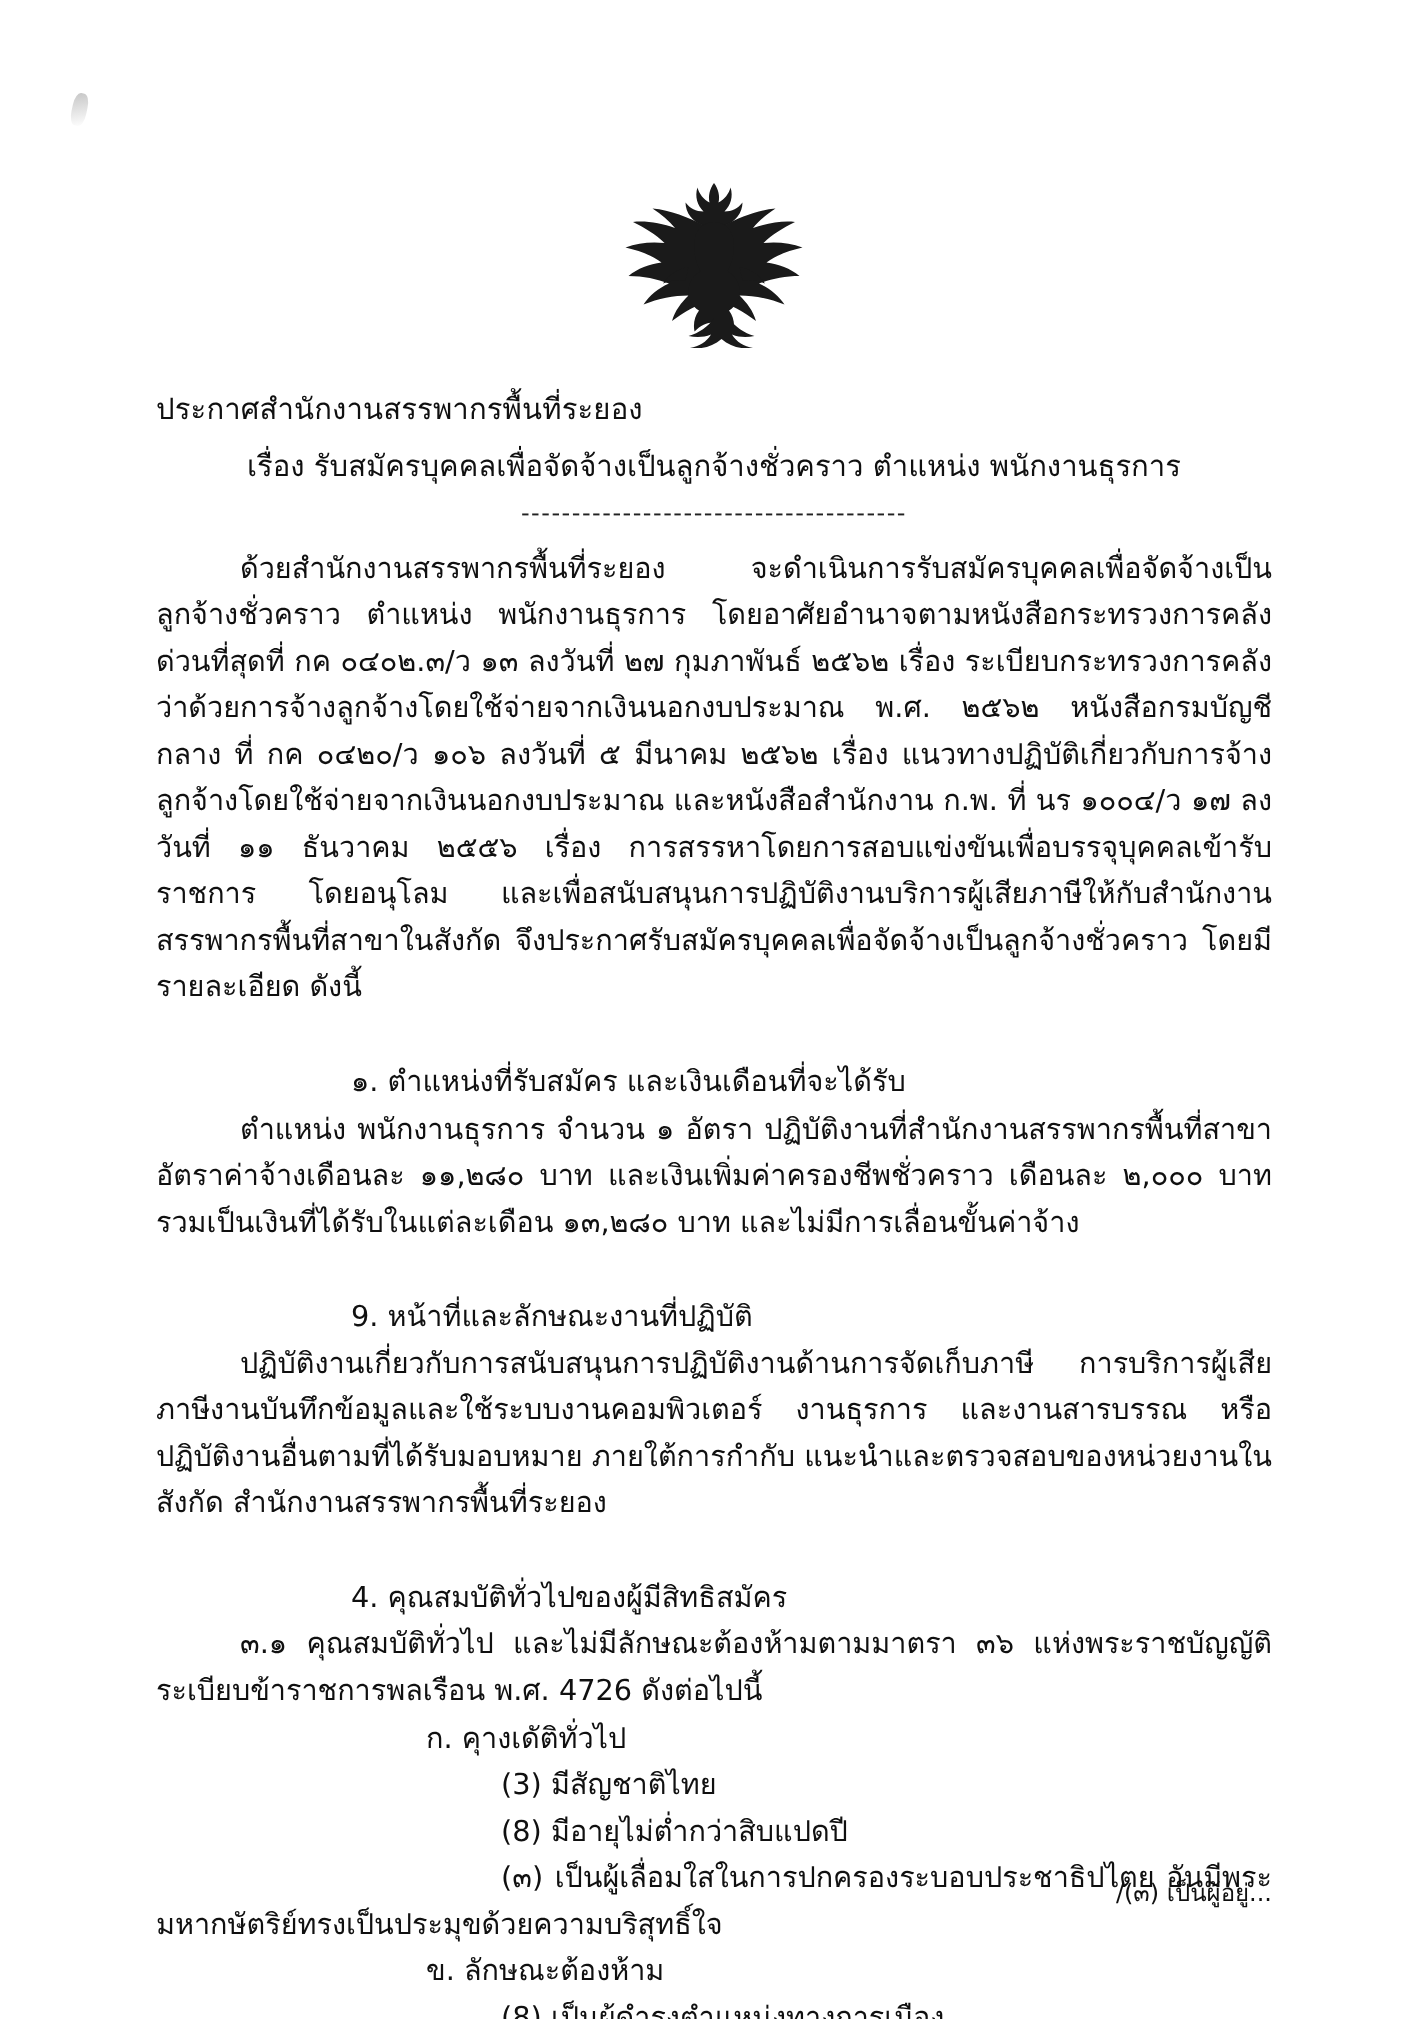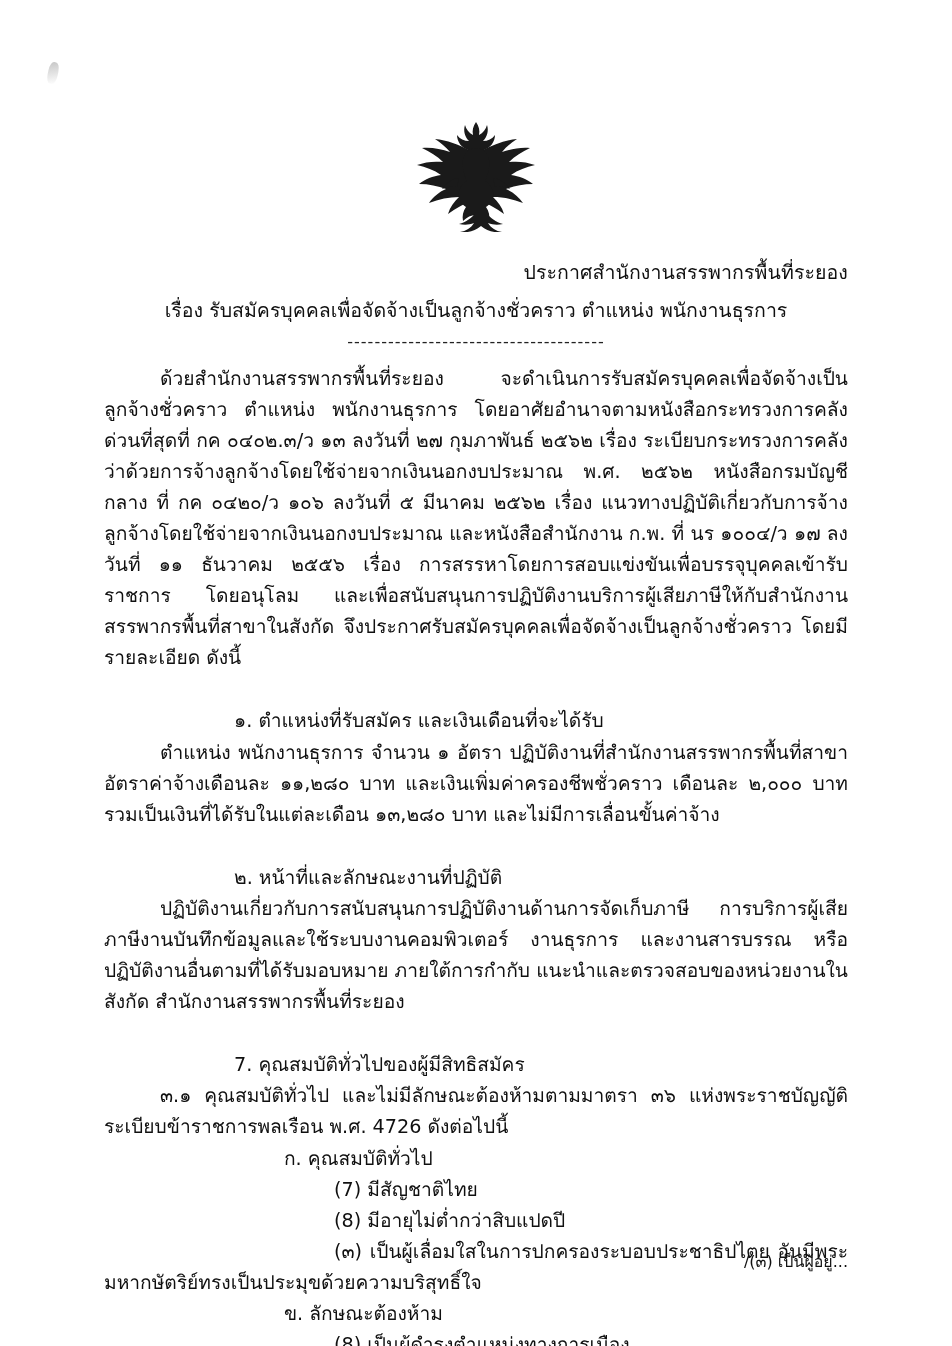--- a/index.html
+++ b/index.html
@@ -31,21 +31,21 @@
     height: 130px;
     margin-top: 18px;
   }
   .emblem {
     width: 150px;
     height: 118px;
   }
 
   
   .doc-title {
-    text-align: right;
+    text-align: left;
     font-size: 19.5px;
     line-height: 1.5;
     margin-top: 14px;
     letter-spacing: 0.1px;
   }
   .doc-subtitle {
     text-align: center;
     font-size: 19.5px;
     line-height: 1.5;
     margin-top: 9px;
@@ -143,29 +143,29 @@
 
   <div class="body-block">
 
     <p class="para indent">ด้วยสำนักงานสรรพากรพื้นที่ระยอง จะดำเนินการรับสมัครบุคคลเพื่อจัดจ้างเป็นลูกจ้างชั่วคราว ตำแหน่ง พนักงานธุรการ  โดยอาศัยอำนาจตามหนังสือกระทรวงการคลัง ด่วนที่สุดที่ กค ๐๔๐๒.๓/ว ๑๓ ลงวันที่ ๒๗ กุมภาพันธ์ ๒๕๖๒ เรื่อง ระเบียบกระทรวงการคลังว่าด้วยการจ้างลูกจ้างโดยใช้จ่ายจากเงินนอกงบประมาณ พ.ศ. ๒๕๖๒  หนังสือกรมบัญชีกลาง ที่ กค ๐๔๒๐/ว ๑๐๖ ลงวันที่ ๕ มีนาคม ๒๕๖๒ เรื่อง แนวทางปฏิบัติเกี่ยวกับการจ้างลูกจ้างโดยใช้จ่ายจากเงินนอกงบประมาณ และหนังสือสำนักงาน ก.พ. ที่ นร ๑๐๐๔/ว ๑๗ ลงวันที่ ๑๑ ธันวาคม ๒๕๕๖ เรื่อง การสรรหาโดยการสอบแข่งขันเพื่อบรรจุบุคคลเข้ารับราชการ โดยอนุโลม และเพื่อสนับสนุนการปฏิบัติงานบริการผู้เสียภาษีให้กับสำนักงานสรรพากรพื้นที่สาขาในสังกัด จึงประกาศรับสมัครบุคคลเพื่อจัดจ้างเป็นลูกจ้างชั่วคราว  โดยมีรายละเอียด ดังนี้</p>
 
     <div class="spacer-sm"></div>
     <p class="para section-head">๑. ตำแหน่งที่รับสมัคร และเงินเดือนที่จะได้รับ</p>
     <p class="para indent">ตำแหน่ง พนักงานธุรการ   จำนวน ๑   อัตรา ปฏิบัติงานที่สำนักงานสรรพากรพื้นที่สาขาอัตราค่าจ้างเดือนละ  ๑๑,๒๘๐ บาท และเงินเพิ่มค่าครองชีพชั่วคราว  เดือนละ  ๒,๐๐๐ บาท รวมเป็นเงินที่ได้รับในแต่ละเดือน  ๑๓,๒๘๐ บาท  และไม่มีการเลื่อนขั้นค่าจ้าง</p>
 
     <div class="spacer-sm"></div>
-    <p class="para section-head">๒. หน้าที่และลักษณะงานที่ปฏิบัติ</p>
+    <p class="para section-head">9. หน้าที่และลักษณะงานที่ปฏิบัติ</p>
     <p class="para indent">ปฏิบัติงานเกี่ยวกับการสนับสนุนการปฏิบัติงานด้านการจัดเก็บภาษี   การบริการผู้เสียภาษีงานบันทึกข้อมูลและใช้ระบบงานคอมพิวเตอร์  งานธุรการ  และงานสารบรรณ  หรือปฏิบัติงานอื่นตามที่ได้รับมอบหมาย  ภายใต้การกำกับ แนะนำและตรวจสอบของหน่วยงานในสังกัด สำนักงานสรรพากรพื้นที่ระยอง</p>
 
     <div class="spacer-sm"></div>
-    <p class="para section-head">7. คุณสมบัติทั่วไปของผู้มีสิทธิสมัคร</p>
+    <p class="para section-head">4. คุณสมบัติทั่วไปของผู้มีสิทธิสมัคร</p>
     <p class="para indent">๓.๑ คุณสมบัติทั่วไป และไม่มีลักษณะต้องห้ามตามมาตรา ๓๖ แห่งพระราชบัญญัติระเบียบข้าราชการพลเรือน พ.ศ. 4726 ดังต่อไปนี้</p>
 
-    <p class="para lvl1">ก. คุณสมบัติทั่วไป</p>
-    <p class="para lvl2">(7) มีสัญชาติไทย</p>
+    <p class="para lvl1">ก. คุางเดัติทั่วไป</p>
+    <p class="para lvl2">(3) มีสัญชาติไทย</p>
     <p class="para lvl2">(8) มีอายุไม่ต่ำกว่าสิบแปดปี</p>
     <p class="para lvl2">(๓) เป็นผู้เลื่อมใสในการปกครองระบอบประชาธิปไตย อันมีพระมหากษัตริย์ทรงเป็นประมุขด้วยความบริสุทธิ์ใจ</p>
 
     <p class="para lvl1">ข. ลักษณะต้องห้าม</p>
     <p class="para lvl2">(8) เป็นผู้ดำรงตำแหน่งทางการเมือง</p>
     <p class="para lvl2">(๒) เป็นคนไร้ความสามารถ คนเสมือนไร้ความสามารถ คนวิกลจริต หรือจิตฟั่นเฟือนไม่สมประกอบ หรือเป็นโรคตามที่กำหนดในกฎ ก.พ.</p>
 
   </div>
 
   <div class="footer-note">/(๓) เป็นผู้อยู่...</div>

